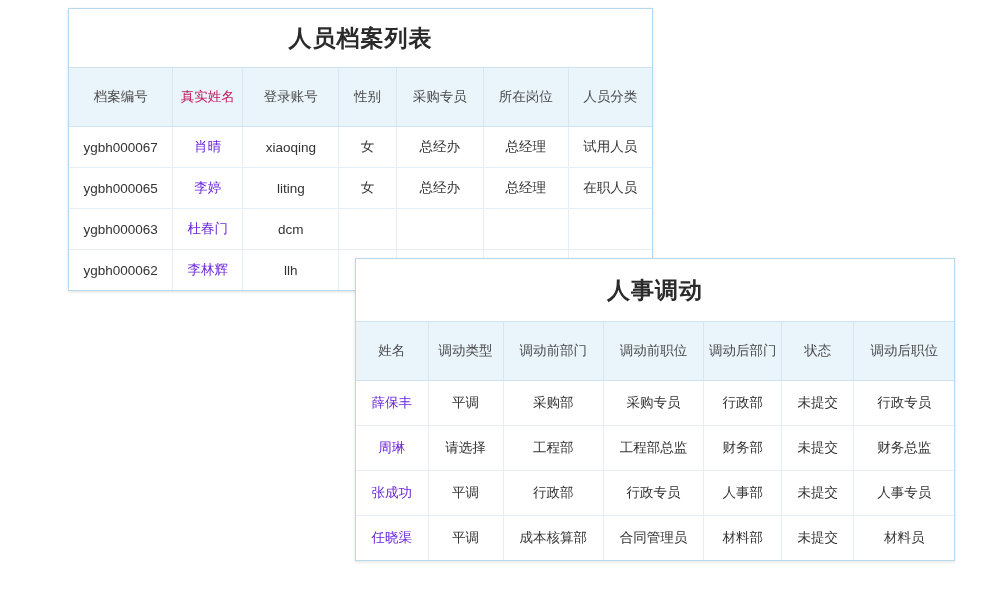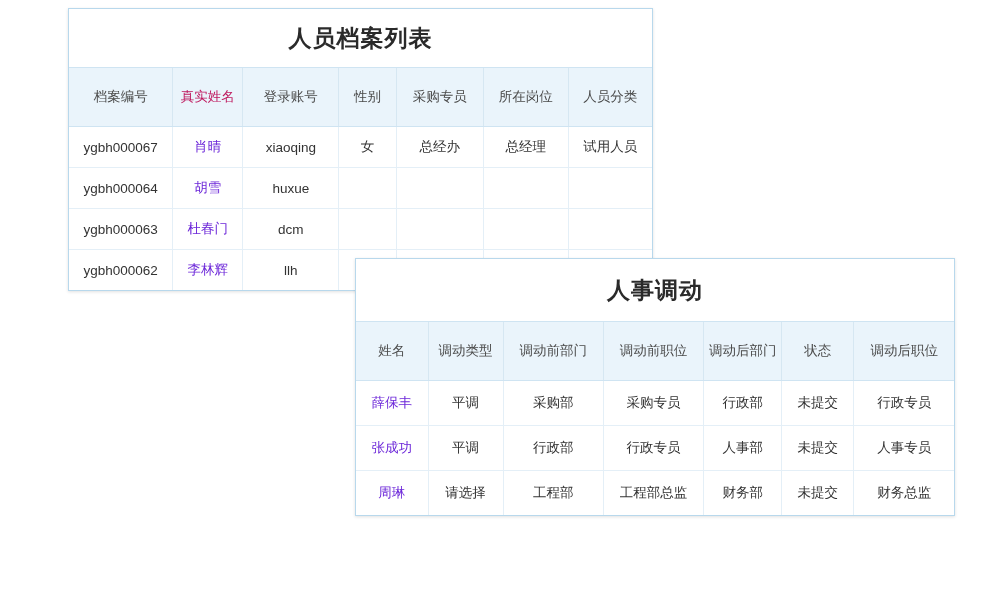--- a/index.html
+++ b/index.html
@@ -132,27 +132,27 @@
       <tr>
         <td>ygbh000067</td>
         <td class="link">肖晴</td>
         <td>xiaoqing</td>
         <td>女</td>
         <td>总经办</td>
         <td>总经理</td>
         <td>试用人员</td>
       </tr>
       <tr>
-        <td>ygbh000064</td>
-        <td class="link">胡雪</td>
-        <td>huxue</td>
-        <td></td>
-        <td></td>
-        <td></td>
-        <td></td>
+        <td>ygbh000065</td>
+        <td class="link">李婷</td>
+        <td>liting</td>
+        <td>女</td>
+        <td>总经办</td>
+        <td>总经理</td>
+        <td>在职人员</td>
       </tr>
       <tr>
         <td>ygbh000063</td>
         <td class="link">杜春门</td>
         <td>dcm</td>
         <td></td>
         <td></td>
         <td></td>
         <td></td>
       </tr>
@@ -196,32 +196,41 @@
       <tr>
         <td class="link">薛保丰</td>
         <td>平调</td>
         <td>采购部</td>
         <td>采购专员</td>
         <td>行政部</td>
         <td>未提交</td>
         <td>行政专员</td>
       </tr>
       <tr>
+        <td class="link">周琳</td>
+        <td>请选择</td>
+        <td>工程部</td>
+        <td>工程部总监</td>
+        <td>财务部</td>
+        <td>未提交</td>
+        <td>财务总监</td>
+      </tr>
+      <tr>
         <td class="link">张成功</td>
         <td>平调</td>
         <td>行政部</td>
         <td>行政专员</td>
         <td>人事部</td>
         <td>未提交</td>
         <td>人事专员</td>
       </tr>
       <tr>
-        <td class="link">周琳</td>
-        <td>请选择</td>
-        <td>工程部</td>
-        <td>工程部总监</td>
-        <td>财务部</td>
-        <td>未提交</td>
-        <td>财务总监</td>
+        <td class="link">任晓渠</td>
+        <td>平调</td>
+        <td>成本核算部</td>
+        <td>合同管理员</td>
+        <td>材料部</td>
+        <td>未提交</td>
+        <td>材料员</td>
       </tr>
     </tbody>
   </table>
 </div>
 
 </body></html>

